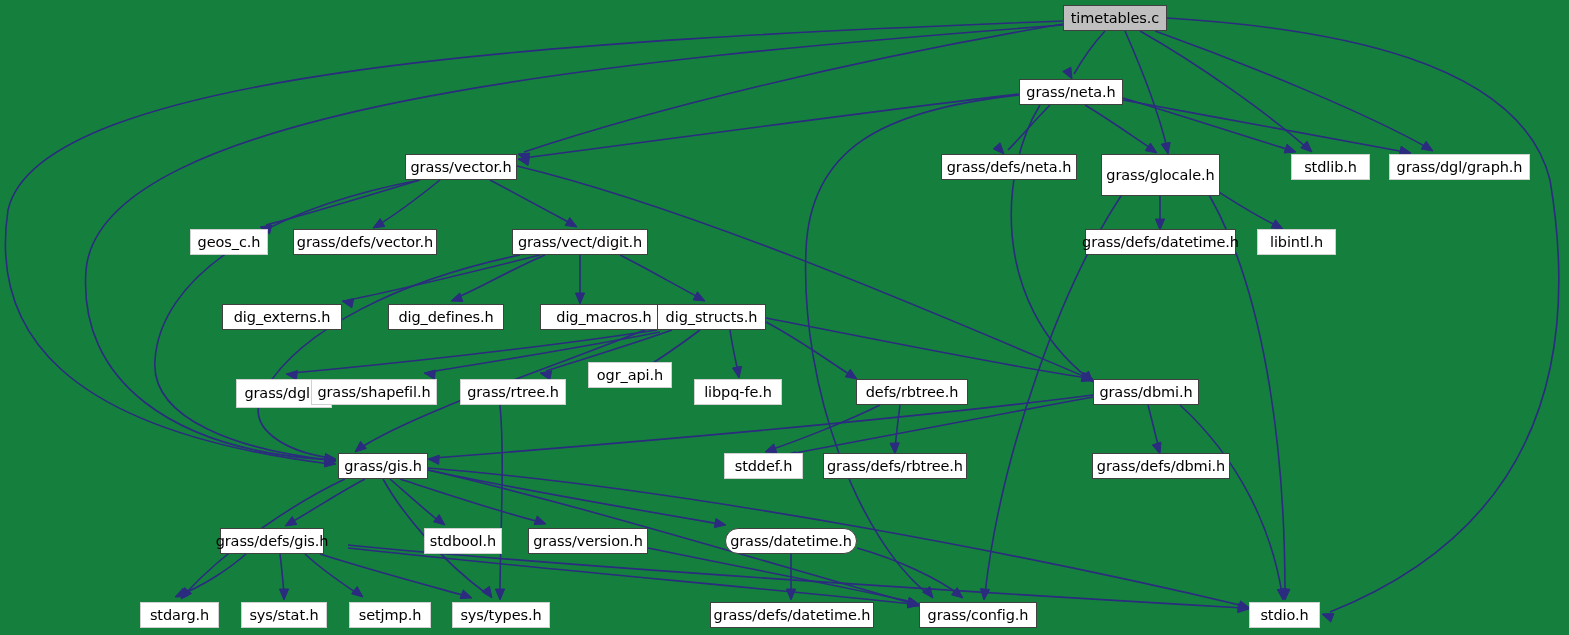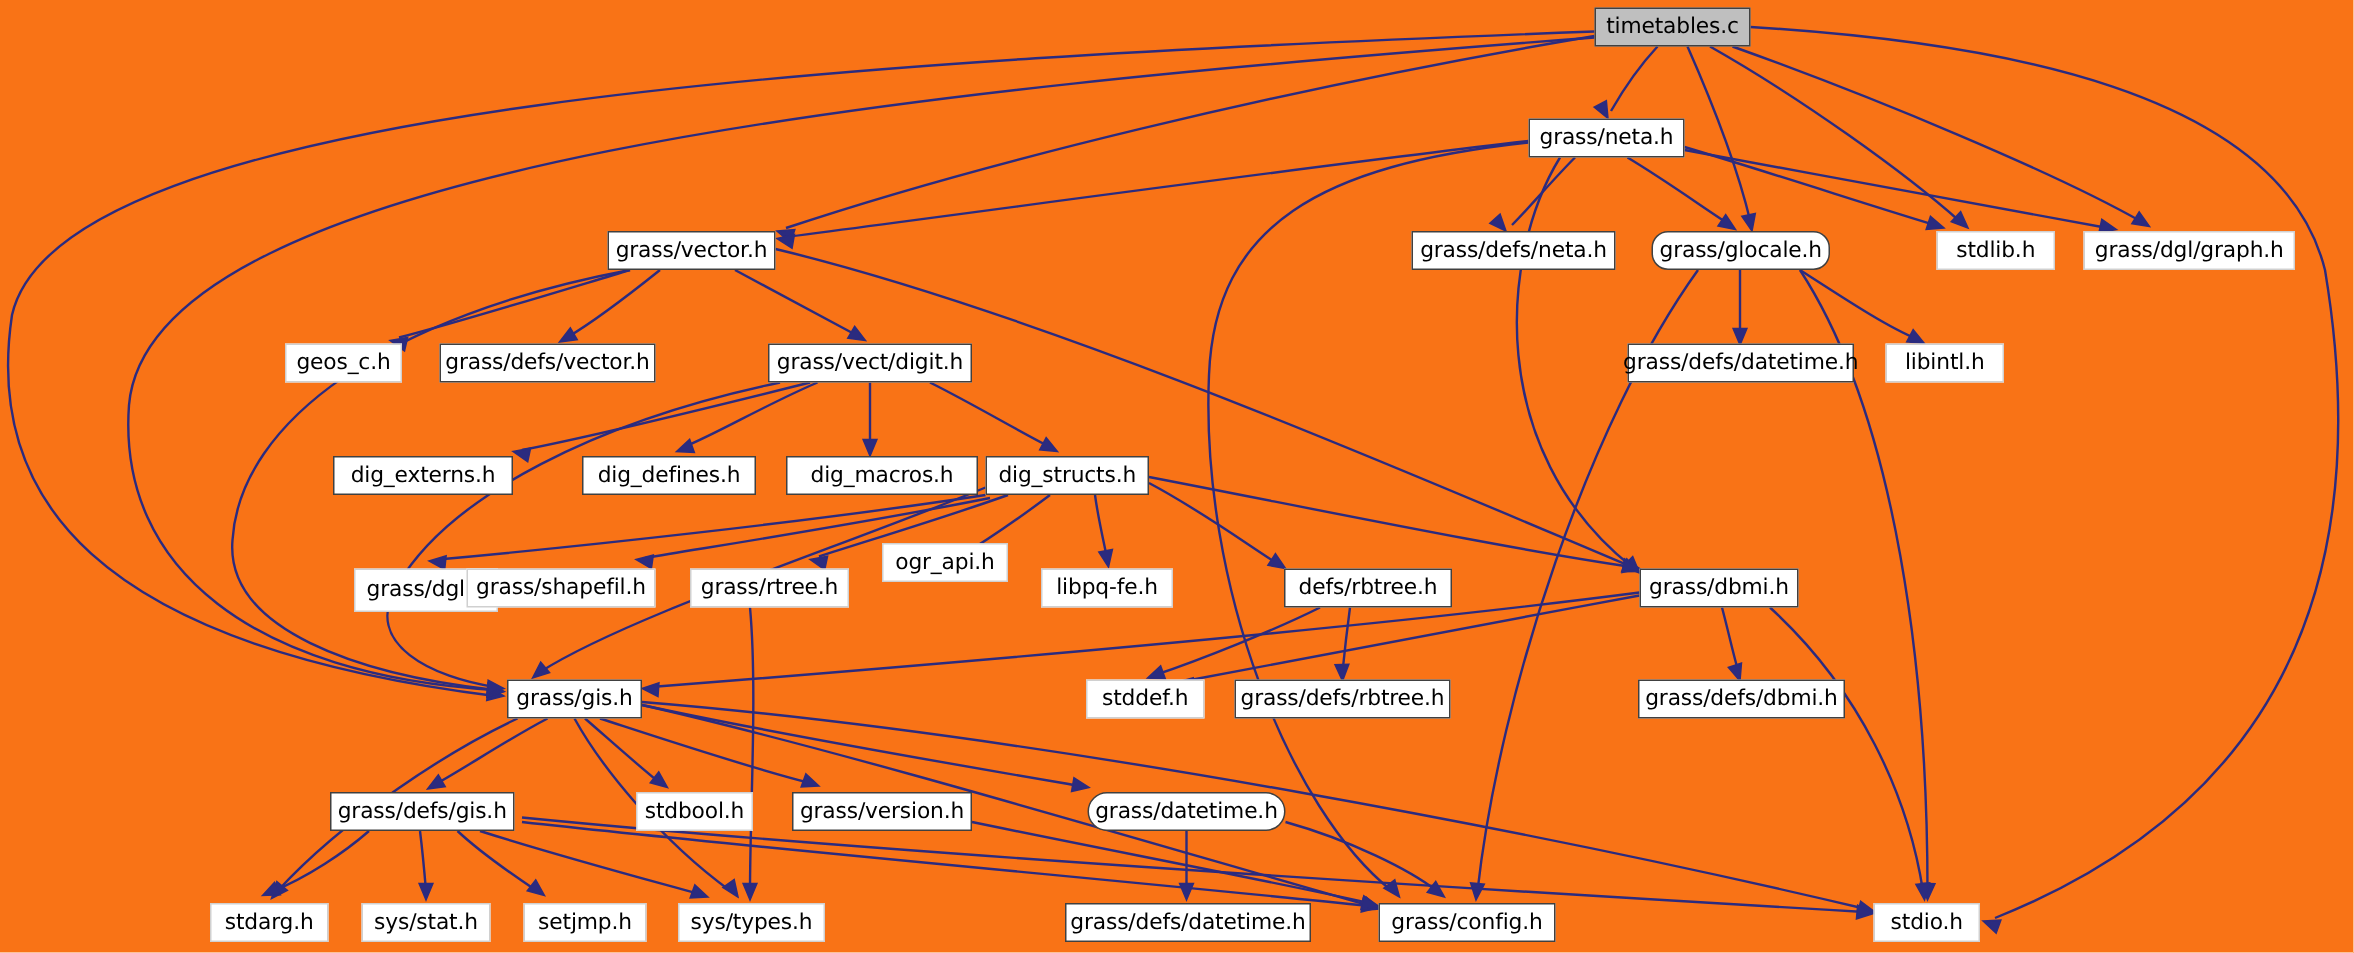--- a/index.html
+++ b/index.html
@@ -4,21 +4,21 @@
 <style>
   html, body {
     margin: 0;
     padding: 0;
     background: #ffffff;
   }
   #graph-root {
     position: relative;
     width: 1569px;
     height: 635px;
-    background: #f97316;
+    background: #15803d;
     font-family: "DejaVu Sans", "Liberation Sans", sans-serif;
     overflow: hidden;
     text-decoration: underline;
   }
   svg#graph-svg {
     position: absolute;
     left: 0;
     top: 0;
     width: 1569px;
     height: 635px;
@@ -186,44 +186,44 @@
         <polygon points="546,524 534.0900885120569,524.5603644790328 537.2366738306531,515.9151923678025" class="edge-head"></polygon>
         <path d="M 428 470 C 520 490 650 512 720 524" class="edge-path"></path>
         <polygon points="726,525 714.3683330995979,527.6199857095199 715.9658963341336,518.5597543818077" class="edge-head"></polygon>
       </g>
   </svg>
   <div id="nodes-layer">
       <div class="node-box kind-root" style="left: 1063px; top: 5px; width: 104px; height: 26px;">timetables.c</div>
       <div class="node-box kind-strong" style="left: 1019px; top: 79px; width: 104px; height: 26px;">grass/neta.h</div>
       <div class="node-box kind-strong" style="left: 405px; top: 154px; width: 112px; height: 26px;">grass/vector.h</div>
       <div class="node-box kind-strong" style="left: 941px; top: 154px; width: 136px; height: 26px;">grass/defs/neta.h</div>
-      <div class="node-box kind-strong" style="left: 1101px; top: 154px; width: 119px; height: 26px; border-radius: 11px;">grass/glocale.h</div>
+      <div class="node-box kind-strong" style="left: 1101px; top: 154px; width: 119px; height: 42px;">grass/glocale.h</div>
       <div class="node-box kind-faint" style="left: 1291px; top: 154px; width: 79px; height: 26px;">stdlib.h</div>
       <div class="node-box kind-faint" style="left: 1389px; top: 154px; width: 141px; height: 26px;">grass/dgl/graph.h</div>
       <div class="node-box kind-faint" style="left: 190px; top: 229px; width: 78px; height: 26px;">geos_c.h</div>
       <div class="node-box kind-strong" style="left: 293px; top: 229px; width: 144px; height: 26px;">grass/defs/vector.h</div>
       <div class="node-box kind-strong" style="left: 512px; top: 229px; width: 136px; height: 26px;">grass/vect/digit.h</div>
       <div class="node-box kind-strong" style="left: 1085px; top: 229px; width: 151px; height: 26px;">grass/defs/datetime.h</div>
       <div class="node-box kind-faint" style="left: 1257px; top: 229px; width: 79px; height: 26px;">libintl.h</div>
       <div class="node-box kind-strong" style="left: 222px; top: 304px; width: 120px; height: 26px;">dig_externs.h</div>
       <div class="node-box kind-strong" style="left: 388px; top: 304px; width: 116px; height: 26px;">dig_defines.h</div>
-      <div class="node-box kind-strong" style="left: 524px; top: 304px; width: 128px; height: 26px;">dig_macros.h</div>
+      <div class="node-box kind-strong" style="left: 540px; top: 304px; width: 128px; height: 26px;">dig_macros.h</div>
       <div class="node-box kind-strong" style="left: 657px; top: 304px; width: 109px; height: 26px;">dig_structs.h</div>
       <div class="node-box kind-faint" style="left: 192px; top: 379px; width: 96px; height: 29px; margin-left: 44px;">grass/dgl.h</div>
       <div class="node-box kind-faint" style="left: 311px; top: 379px; width: 126px; height: 26px;">grass/shapefil.h</div>
       <div class="node-box kind-faint" style="left: 460px; top: 379px; width: 106px; height: 26px;">grass/rtree.h</div>
       <div class="node-box kind-faint" style="left: 588px; top: 362px; width: 84px; height: 26px;">ogr_api.h</div>
       <div class="node-box kind-faint" style="left: 694px; top: 379px; width: 88px; height: 26px;">libpq-fe.h</div>
       <div class="node-box kind-strong" style="left: 856px; top: 379px; width: 112px; height: 26px;">defs/rbtree.h</div>
       <div class="node-box kind-strong" style="left: 1093px; top: 379px; width: 106px; height: 26px;">grass/dbmi.h</div>
       <div class="node-box kind-strong" style="left: 338px; top: 453px; width: 90px; height: 26px;">grass/gis.h</div>
       <div class="node-box kind-faint" style="left: 724px; top: 453px; width: 79px; height: 26px;">stddef.h</div>
       <div class="node-box kind-strong" style="left: 823px; top: 453px; width: 144px; height: 26px;">grass/defs/rbtree.h</div>
       <div class="node-box kind-strong" style="left: 1092px; top: 453px; width: 138px; height: 26px;">grass/defs/dbmi.h</div>
-      <div class="node-box kind-strong" style="left: 220px; top: 528px; width: 123px; height: 26px;">grass/defs/gis.h</div>
+      <div class="node-box kind-strong" style="left: 220px; top: 528px; width: 104px; height: 26px;">grass/defs/gis.h</div>
       <div class="node-box kind-faint" style="left: 424px; top: 528px; width: 78px; height: 26px;">stdbool.h</div>
       <div class="node-box kind-strong" style="left: 528px; top: 528px; width: 120px; height: 26px;">grass/version.h</div>
       <div class="node-box kind-strong" style="left: 725px; top: 528px; width: 132px; height: 26px; border-radius: 13px;">grass/datetime.h</div>
       <div class="node-box kind-faint" style="left: 140px; top: 602px; width: 79px; height: 26px;">stdarg.h</div>
       <div class="node-box kind-faint" style="left: 241px; top: 602px; width: 86px; height: 26px;">sys/stat.h</div>
       <div class="node-box kind-faint" style="left: 349px; top: 602px; width: 82px; height: 26px;">setjmp.h</div>
       <div class="node-box kind-faint" style="left: 452px; top: 602px; width: 98px; height: 26px;">sys/types.h</div>
       <div class="node-box kind-strong" style="left: 710px; top: 602px; width: 164px; height: 26px;">grass/defs/datetime.h</div>
       <div class="node-box kind-strong" style="left: 919px; top: 602px; width: 118px; height: 26px;">grass/config.h</div>
       <div class="node-box kind-faint" style="left: 1249px; top: 602px; width: 71px; height: 26px;">stdio.h</div>

